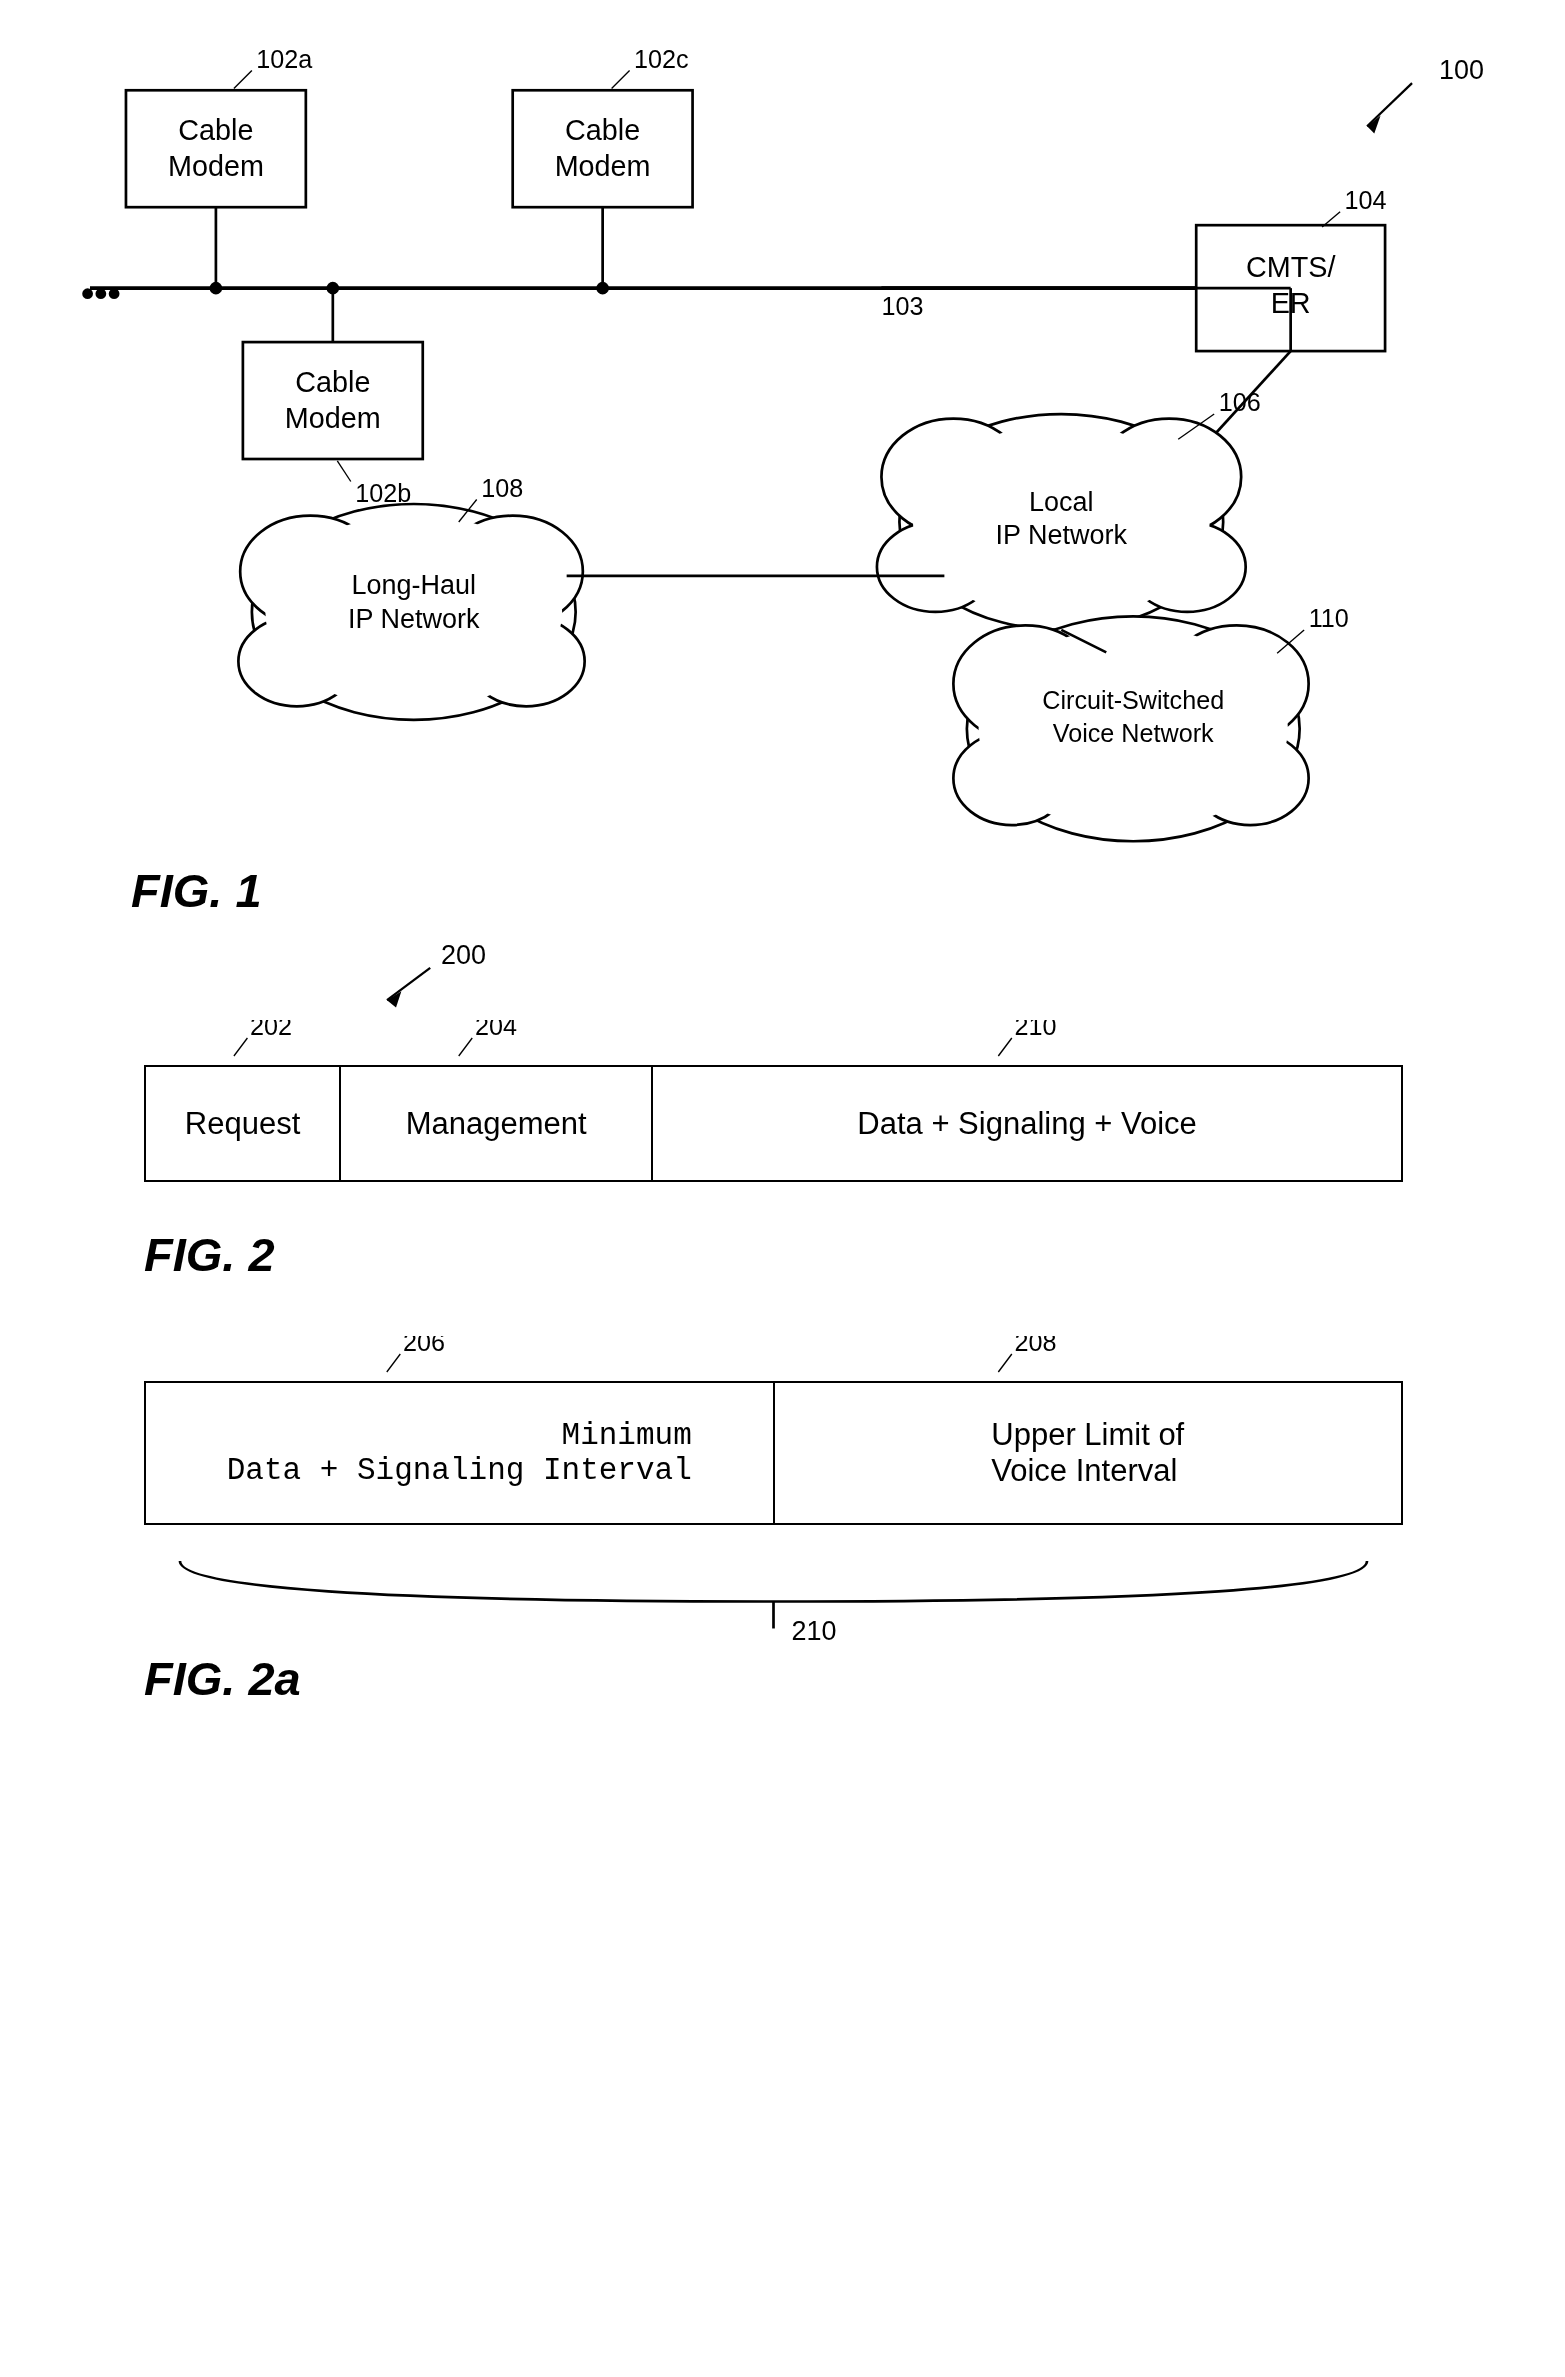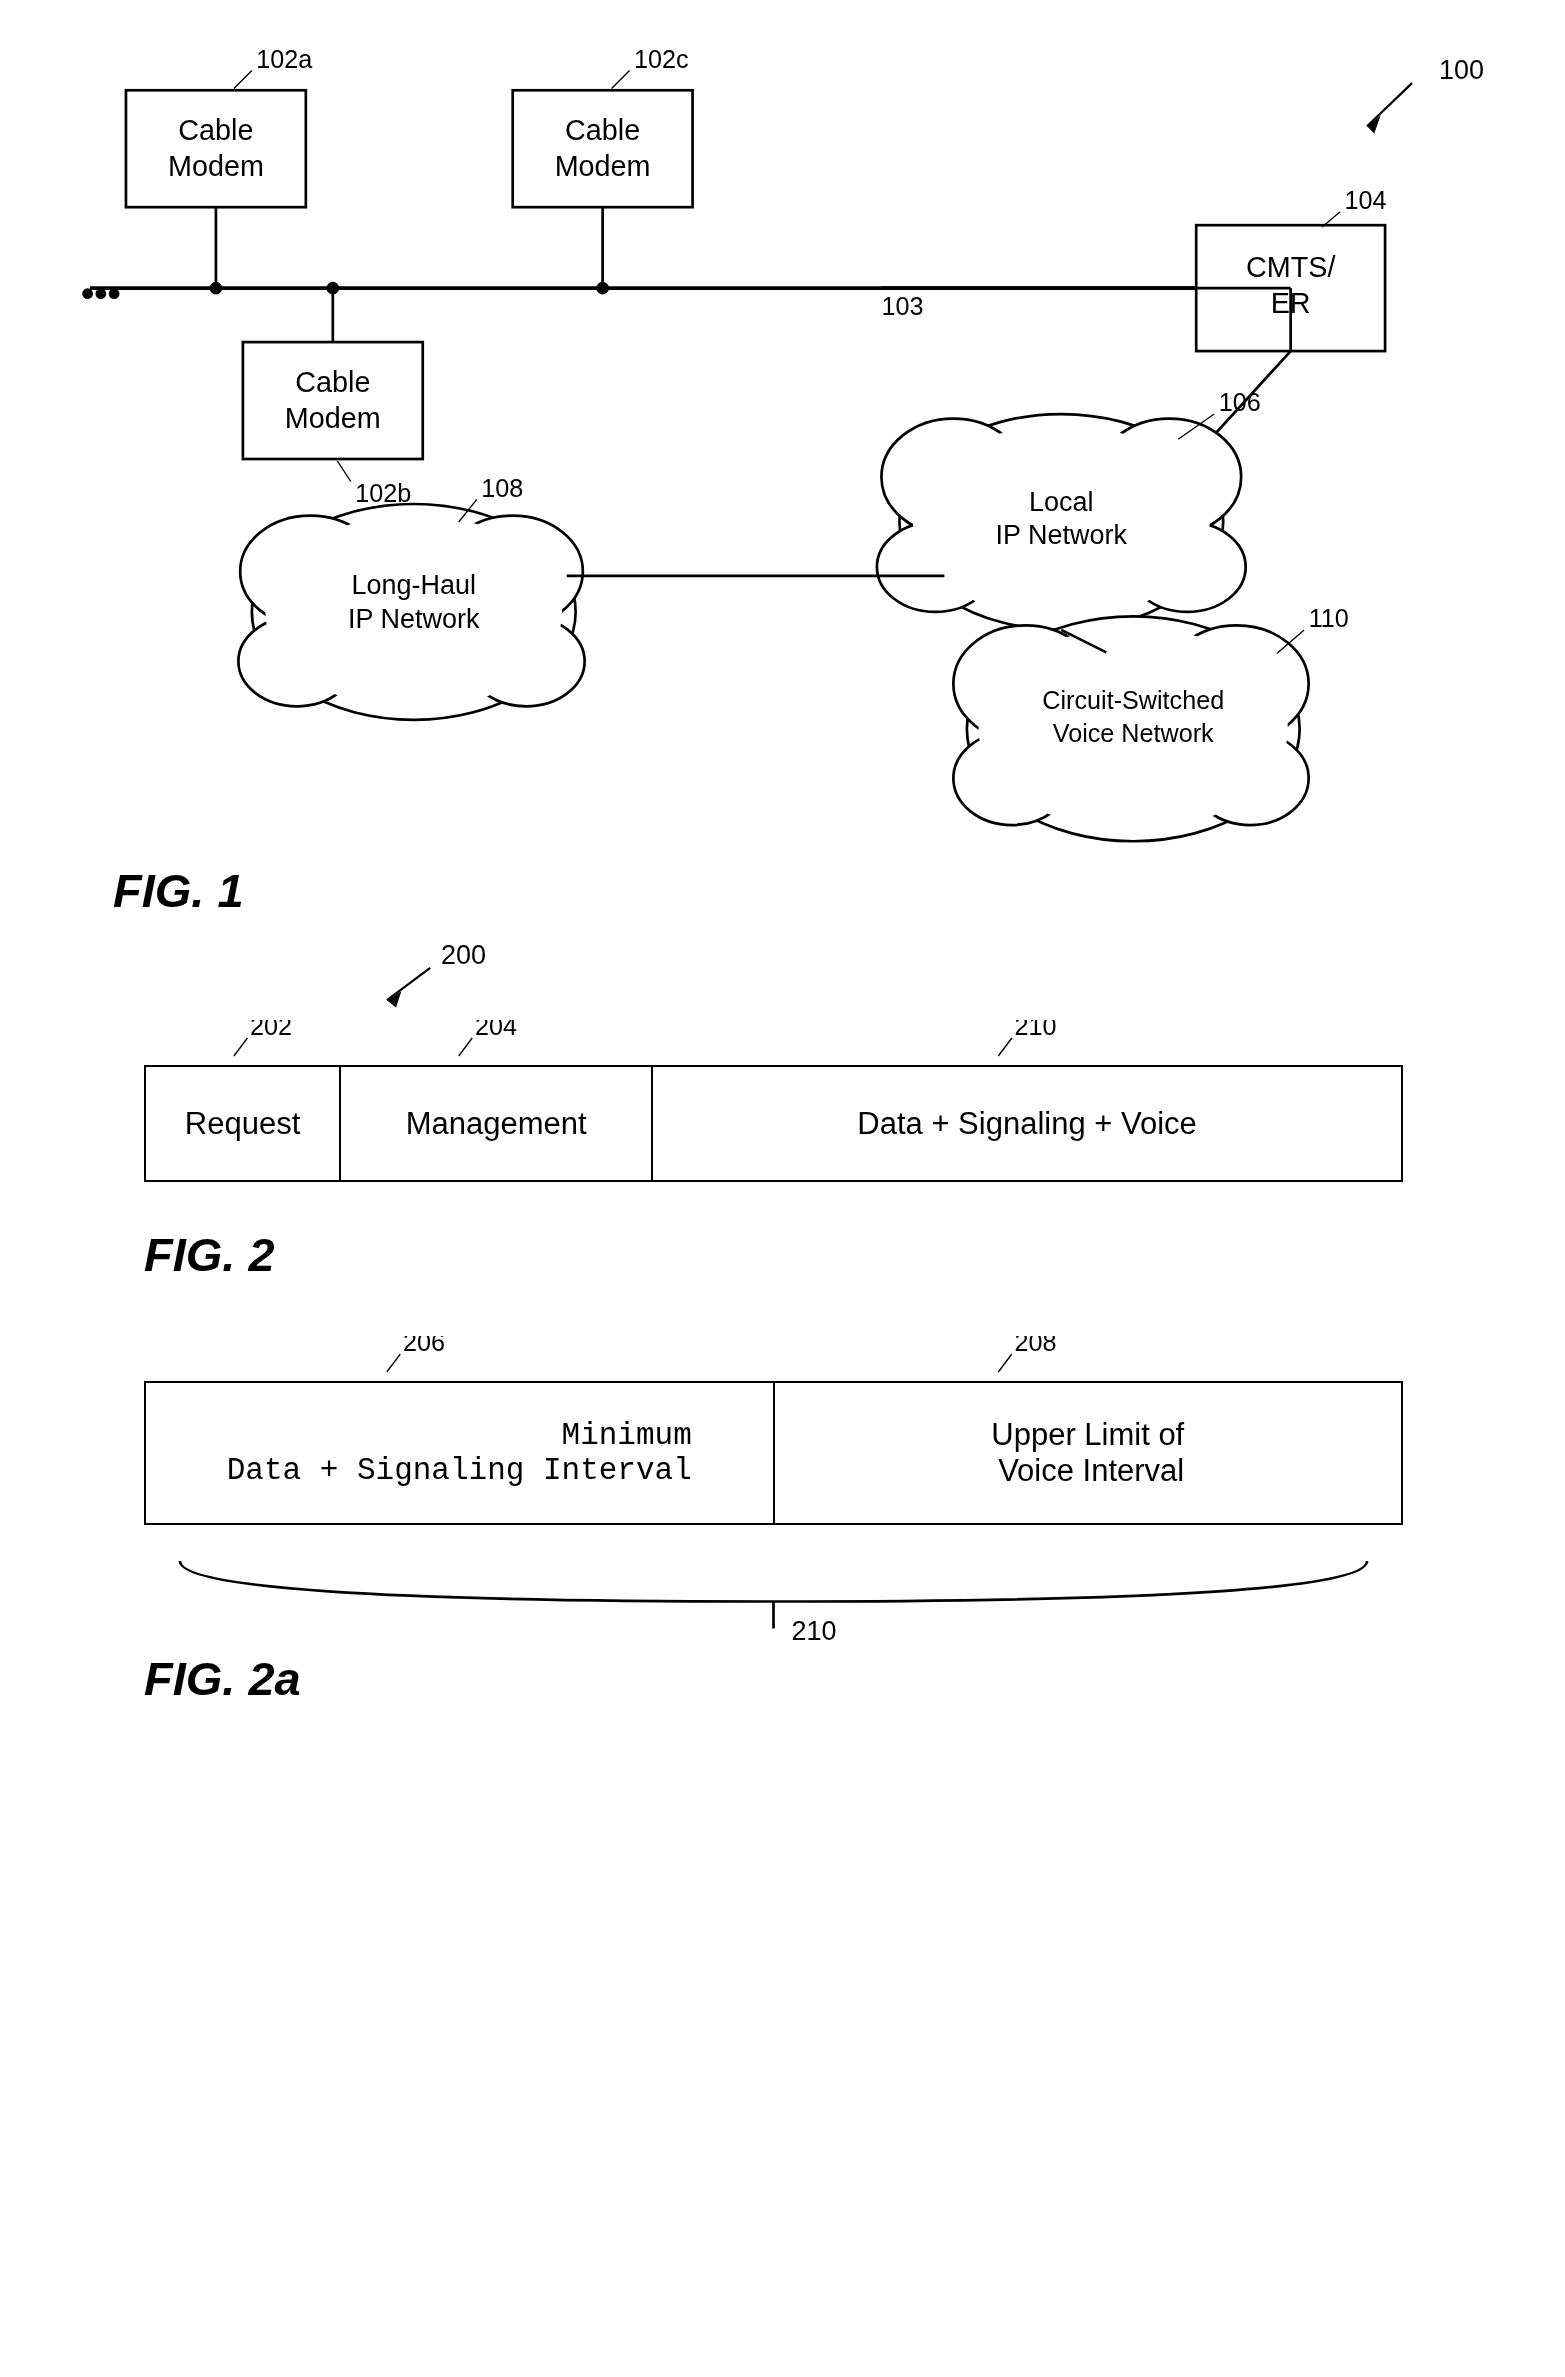--- a/index.html
+++ b/index.html
@@ -186,21 +186,21 @@
 
       <line x1="1340" y1="686" x2="1370" y2="660" stroke="#000" stroke-width="1.5"></line>
       <text x="1375" y="657" font-size="28" font-family="Arial">110</text>
 
       <line x1="970" y1="600" x2="550" y2="600" stroke="#000" stroke-width="3"></line>
 
       <line x1="1100" y1="660" x2="1150" y2="685" stroke="#000" stroke-width="3"></line>
 
     </svg>
 
-    <div style="position:absolute; bottom:0; left:41px;">
+    <div style="position:absolute; bottom:0; left:59px;">
       <span style="font-size:47px; font-weight:bold; font-style:italic;">FIG. 1</span>
     </div>
   </div>
 
   <div class="fig2-wrapper" style="margin-top: 21px; margin-bottom: 18px;">
 
     <div style="position:relative; height:72px; margin-bottom:9px;">
       <svg width="270" height="72" xmlns="http://www.w3.org/2000/svg" style="position:absolute; left:135px; top:0;" viewBox="0 0 300 80">
         <text x="180" y="28" font-size="30" font-family="Arial">200</text>
         <line x1="168" y1="32" x2="120" y2="68" stroke="#000" stroke-width="2.5"></line>
@@ -251,21 +251,21 @@
         <text x="968" y="17" font-size="28" font-family="Arial">208</text>
       </svg>
     </div>
 
     <div class="packet-row-2a">
       <div class="packet-cell cell-minimum" style="border-right: 2.7px solid #000; flex: 1;">
         <span style="white-space: pre-line; text-align:right;font-family:Liberation Mono, monospace;">Minimum
 Data + Signaling Interval</span>
       </div>
       <div class="packet-cell cell-upper" style="flex: 1;">
-        <span style="white-space: pre-line; text-align:right;">Upper Limit of
+        <span style="white-space: pre-line; text-align:left;">Upper Limit of
 Voice Interval</span>
       </div>
     </div>
 
     <div style="position:relative; width:100%; height:90px;">
       <svg width="1259" height="90" xmlns="http://www.w3.org/2000/svg" viewBox="0 0 1400 100">
 
         <path d="M 40 10 Q 40 55 700 55 Q 1360 55 1360 10" fill="none" stroke="#000" stroke-width="3"></path>
 
         <path d="M 700 55 Q 700 80 700 85" fill="none" stroke="#000" stroke-width="3"></path>

